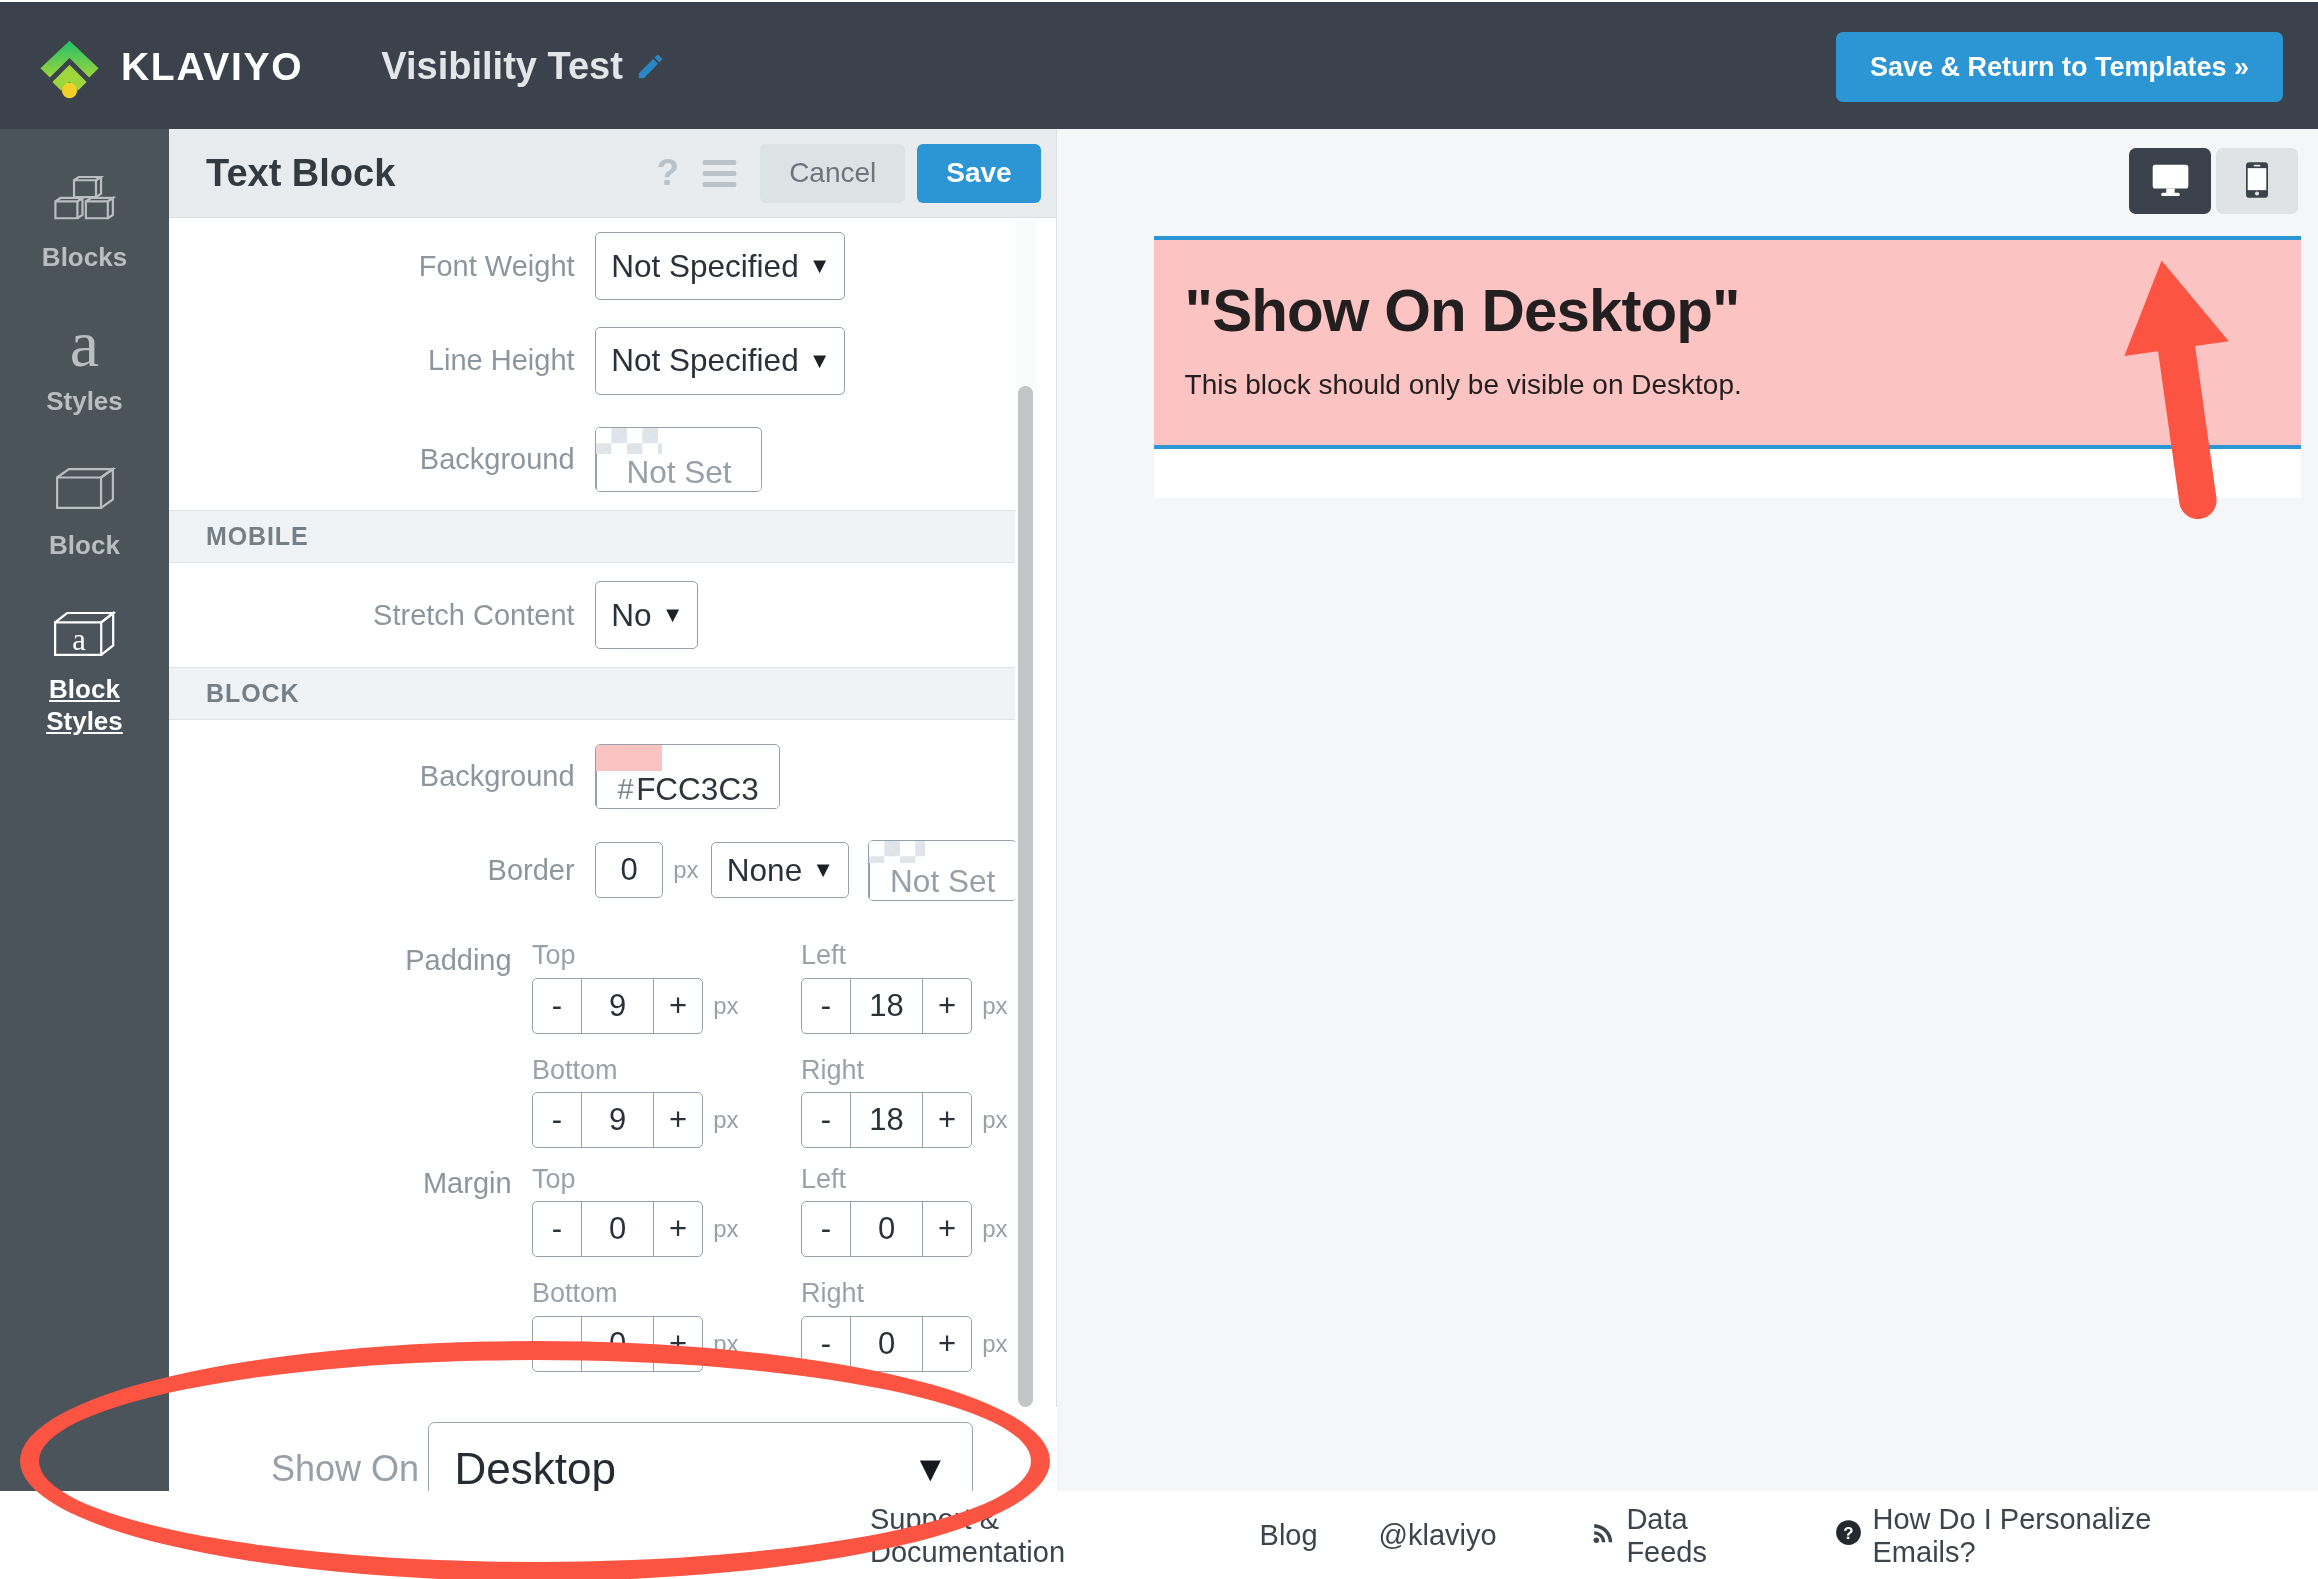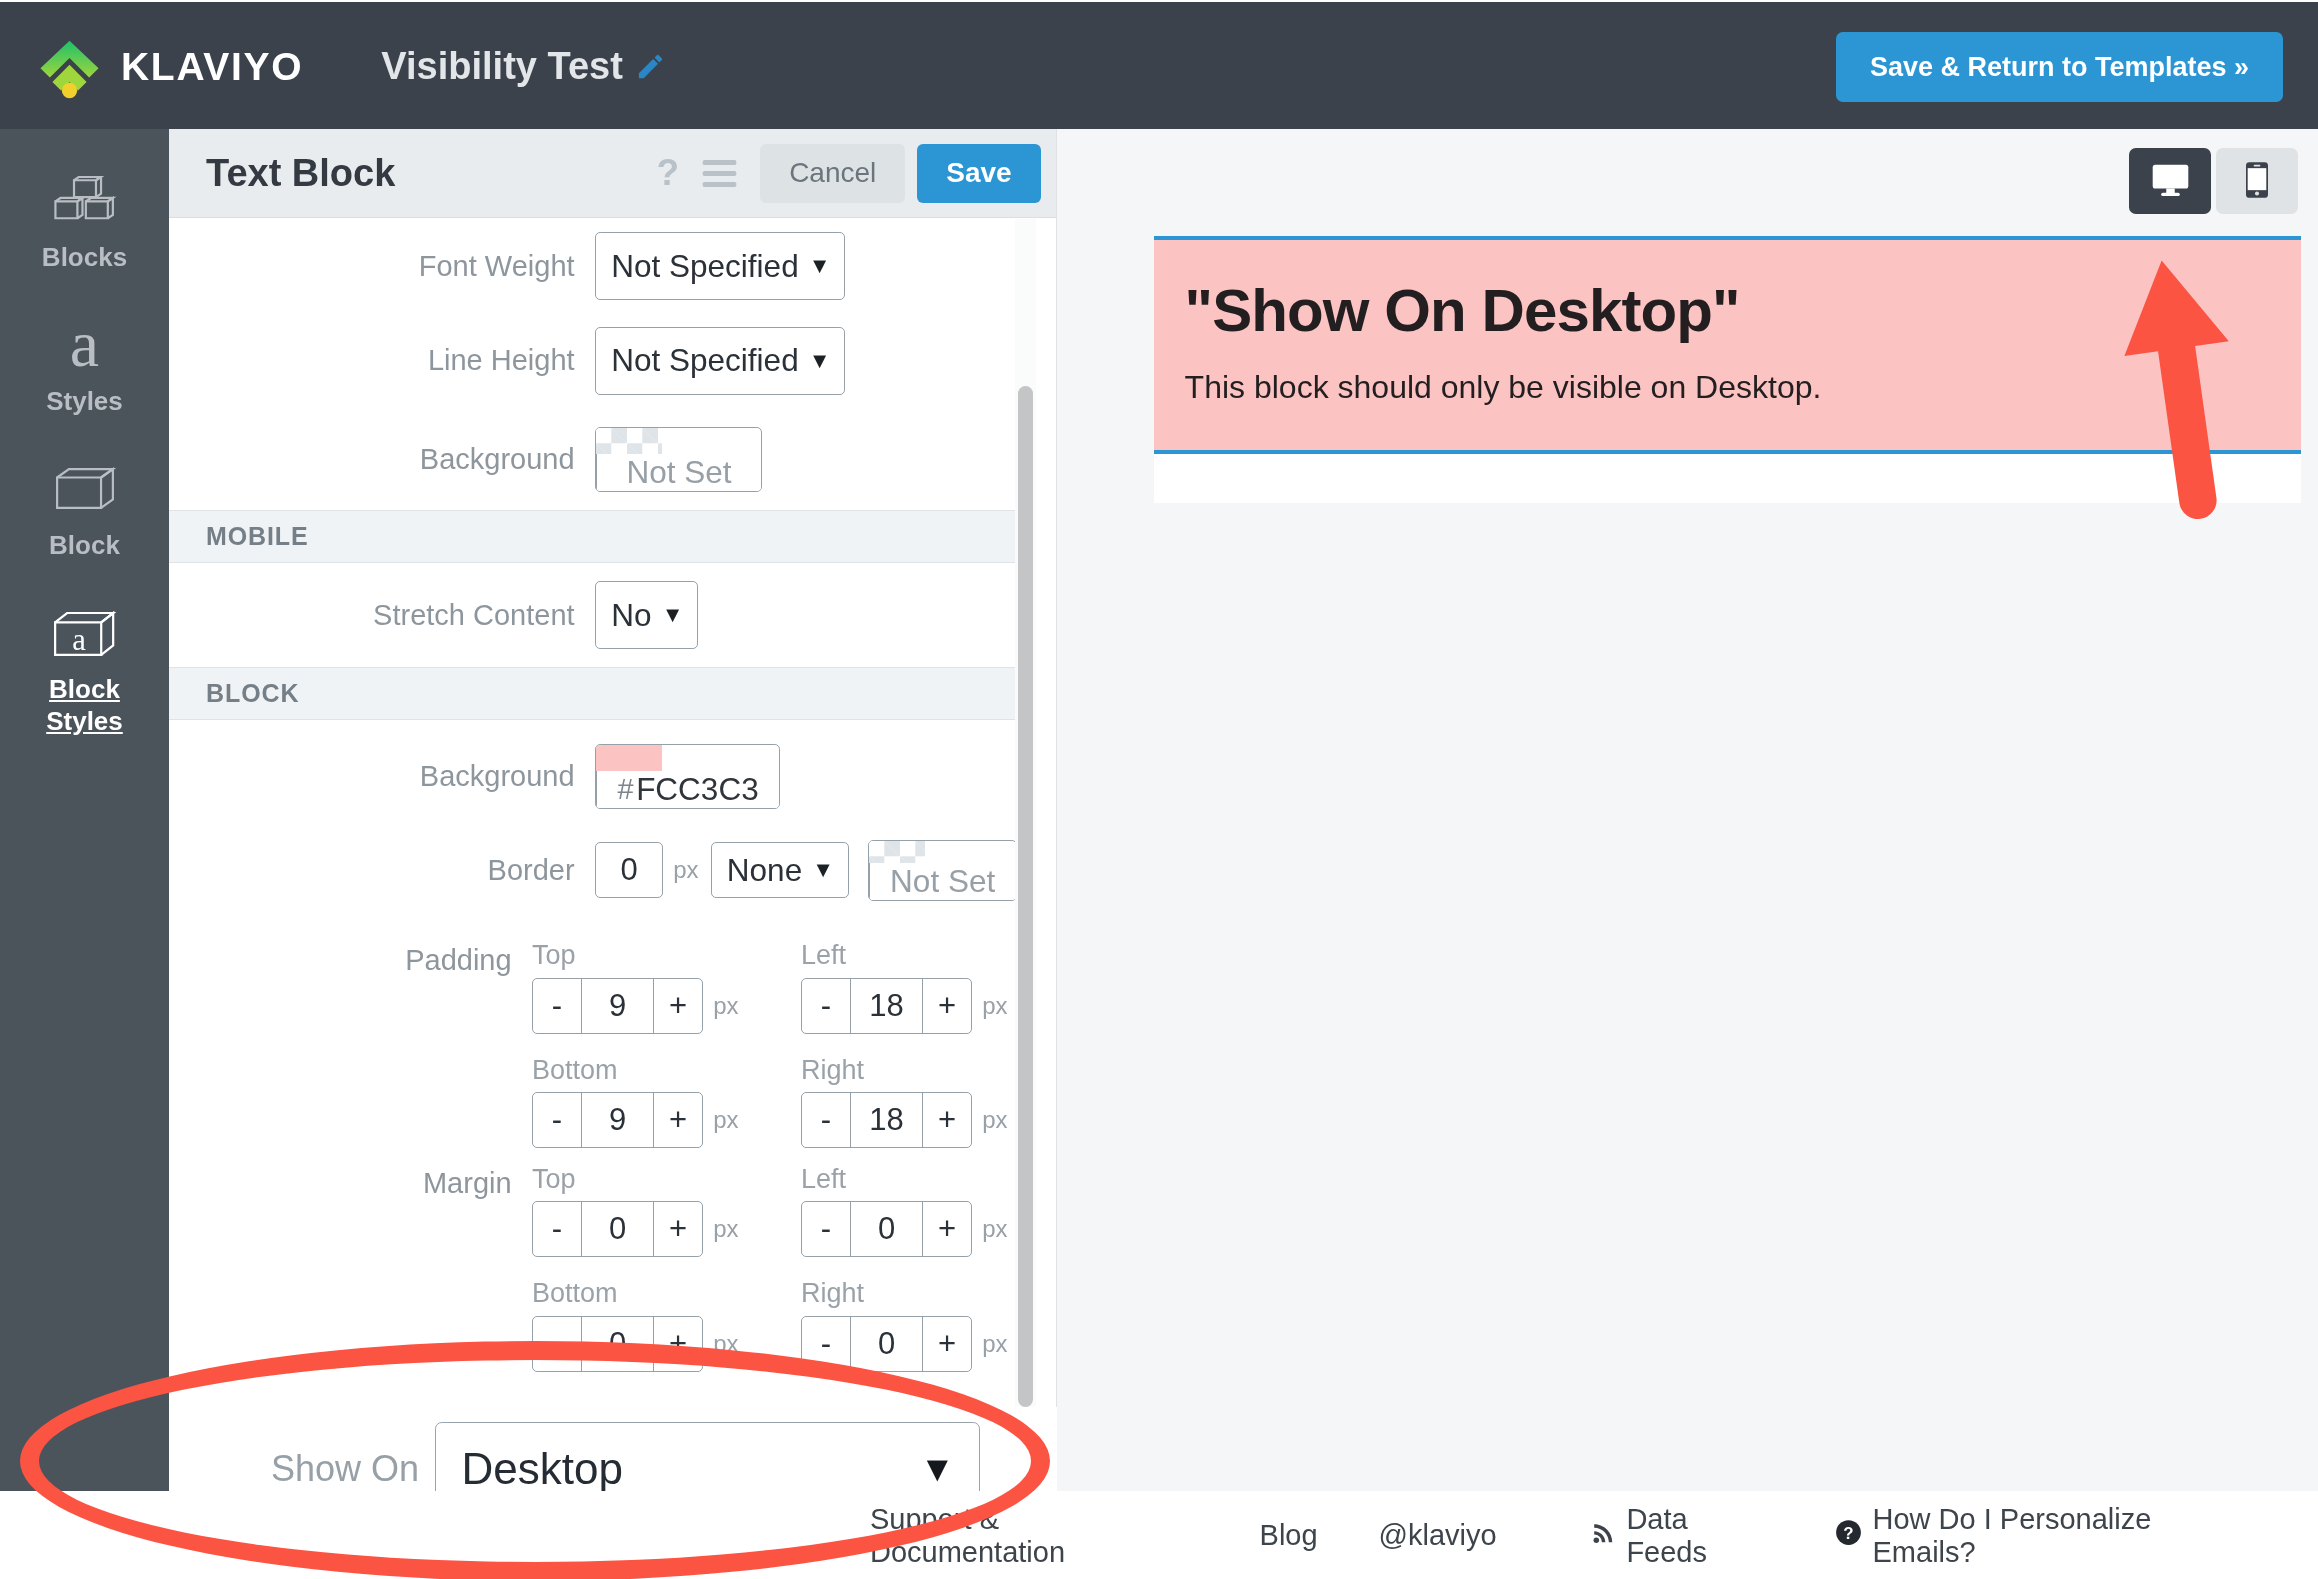--- a/index.html
+++ b/index.html
@@ -159,21 +159,21 @@
     background: #c3c5c6; border-radius: 7.7px;
   }
 
   
   .showon-bar {
     position: absolute; left: 169px; bottom: 49px; width: 888px; height: 124px;
     background: #ffffff; display: flex; align-items: center;
   }
   .showon-label { color: #98a0a7; font-size: 36px; margin-left: 102px; }
   .showon-select {
-    margin-left: 16px; width: 545px; height: 95px;
+    margin-left: 9px; width: 545px; height: 95px;
     border: 1.7px solid #99a3ab; border-radius: 6.8px; background: #fff;
     display: flex; align-items: center; padding: 0 24px 0 25.5px;
     font-size: 44px; color: #262c33; cursor: pointer;
   }
   .showon-caret { margin-left: auto; font-size: 36px; color: #15191e; line-height:1; }
 
   
   .preview {
     position: absolute; left: 1057px; top: 129px; width: 1261px; height: 1406px;
     background: #f5f6f7;
@@ -192,21 +192,21 @@
     position: absolute; left: 97px; top: 107px; width: 1147px; background: #ffffff;
   }
   .email-block {
     background: #fcc3c3; border-top: 4.3px solid #2b96d3; border-bottom: 4.3px solid #2b96d3;
     padding: 7.7px 15.3px; padding-top: 24px; padding-bottom: 29px;
   }
   .email-h1 {
     font-size: 60px; font-weight: bold; color: #231f20; margin: 12px 0 24px 15.3px;
     letter-spacing: -0.9px;
   }
-  .email-p { font-size: 32px; color: #231f20; margin: 0 0 15.3px 15.3px; }
+  .email-p { font-size: 28px; color: #231f20; margin: 0 0 15.3px 15.3px; }
   .email-blank { height: 49px; background: #ffffff; }
 
   .preview-hscroll {
     position: absolute; left: 0; bottom: 0; width: 1261px; height: 31px;
     background: #f5f6f7; border-top: 0.9px solid #e4e7ea;
   }
   .preview-hthumb {
     position: absolute; left: 0px; top: 5.1px; width: 1224px; height: 20.4px;
     background: #c3c5c6; border-radius: 10.2px;
   }

